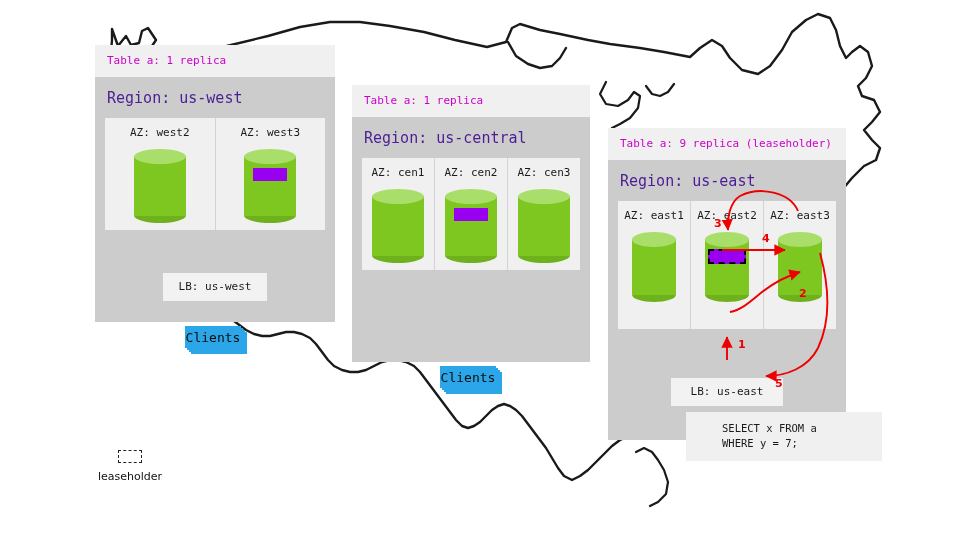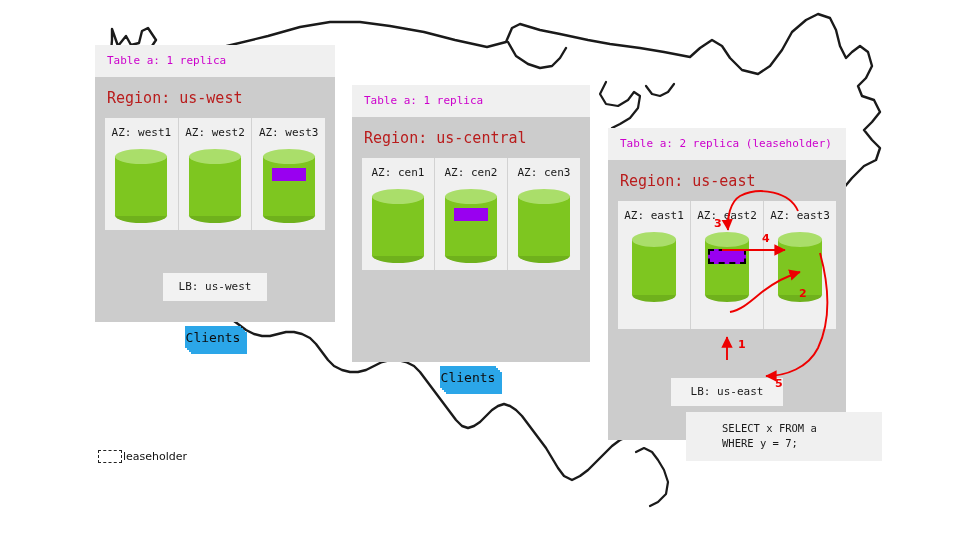--- a/index.html
+++ b/index.html
@@ -16,21 +16,21 @@
   
   .region{position:absolute;z-index:2;}
   .region-title{
     background:#f0f0f0;color:#cc00cc;
     font-size:11px;line-height:1;
     padding:10px 12px 11px 12px;
     white-space:nowrap;
   }
   .region-body{background:#cccccc;padding:0;}
   .region-name{
-    color:#b91c1c;font-size:15px;line-height:1;
+    color:#4c1d95;font-size:15px;line-height:1;
     padding:14px 12px 12px 12px;white-space:nowrap;
   }
   .az-row{display:flex;background:#ededed;margin:0 10px;}
   .az{
     flex:1 1 0;background:#f0f0f0;border-right:1px solid #d2d2d2;
     padding:9px 0 10px 0;text-align:center;position:relative;
   }
   .az:last-child{border-right:none;}
   .az-label{font-size:11px;color:#1a1a1a;white-space:nowrap;line-height:1;}
 
@@ -72,21 +72,21 @@
   }
 
   
   .sqlbox{
     position:absolute;z-index:2;background:#f0f0f0;
     font-size:10.5px;color:#1a1a1a;line-height:1.45;
     padding:9px 12px 10px 12px;white-space:pre;
   }
 
   
-  .legend{position:absolute;z-index:3;display:flex;align-items:center;gap:1px;}
+  .legend{position:absolute;z-index:3;display:flex;align-items:center;gap:7px;flex-direction:column;}
   .legend .swatch{
     width:22px;height:11px;border:1.5px dashed #222222;background:transparent;
   }
   .legend .txt{font-family:"DejaVu Sans","Liberation Sans",sans-serif;font-size:11px;color:#111;}
 
   
   #arrows{position:absolute;left:0;top:0;width:960px;height:540px;z-index:8;pointer-events:none;}
   .anum{
     position:absolute;z-index:9;color:#ee0000;font-size:11px;line-height:1;
     font-family:"DejaVu Sans","Liberation Sans",sans-serif;font-weight:700;
@@ -144,28 +144,20 @@
     <path fill="none" stroke="#1a1a1a" stroke-width="2.2" stroke-linejoin="round" stroke-linecap="round" d="M700 436 L710 430 L720 432 L728 440 L732 450"></path>
   </svg>
 
   <div class="region" style="left:95px;top:45px;width:240px;">
     <div class="region-title">Table a: 1 replica</div>
     <div class="region-body" style="height:245px;">
       <div class="region-name">Region: us-west</div>
 
       <div class="az-row" style="height:112px;">
         <div class="az">
-          <div class="az-label">AZ: west1</div>
-          <div class="cyl" style="width:52px;height:74px;">
-            <div class="bot"></div>
-            <div class="body"></div>
-            <div class="top"></div>
-          </div>
-        </div>
-        <div class="az">
           <div class="az-label">AZ: west2</div>
           <div class="cyl" style="width:52px;height:74px;">
             <div class="bot"></div>
             <div class="body"></div>
             <div class="top"></div>
           </div>
         </div>
         <div class="az">
           <div class="az-label">AZ: west3</div>
           <div class="cyl" style="width:52px;height:74px;">
@@ -221,21 +213,21 @@
     </div>
     <div class="clients" style="left:88px;top:281px;width:62px;height:28px;">
       <div class="card" style="left:6px;top:6px;width:56px;height:22px;"></div>
       <div class="card" style="left:4px;top:4px;width:56px;height:22px;"></div>
       <div class="card" style="left:2px;top:2px;width:56px;height:22px;"></div>
       <div class="front" style="width:56px;height:22px;">Clients</div>
     </div>
   </div>
 
   <div class="region" style="left:608px;top:128px;width:238px;">
-    <div class="region-title">Table a: 2 replica (leaseholder)</div>
+    <div class="region-title">Table a: 9 replica (leaseholder)</div>
     <div class="region-body" style="height:280px;">
       <div class="region-name">Region: us-east</div>
 
       <div class="az-row" style="height:128px;">
         <div class="az">
           <div class="az-label">AZ: east1</div>
           <div class="cyl" style="width:44px;height:70px;">
             <div class="bot"></div>
             <div class="body"></div>
             <div class="top"></div>

